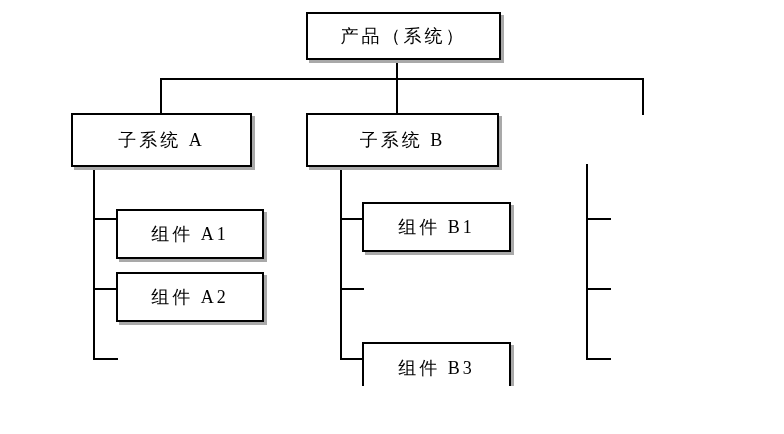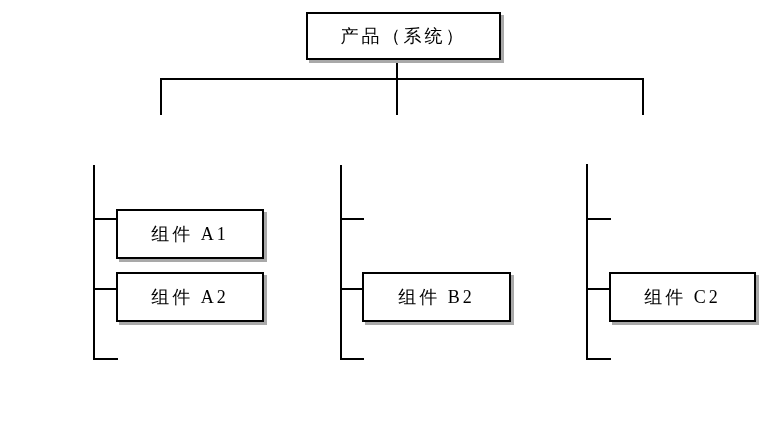--- a/index.html
+++ b/index.html
@@ -53,21 +53,23 @@
   <div class="line" style="left:321px; top:288px; width:24px; height:2px"></div>
   <div class="line" style="left:321px; top:358px; width:24px; height:2px"></div>
 
   <div class="line" style="left:567px; top:164px; width:2px; height:196px"></div>
   <div class="line" style="left:567px; top:218px; width:25px; height:2px"></div>
   <div class="line" style="left:567px; top:288px; width:25px; height:2px"></div>
   <div class="line" style="left:567px; top:358px; width:25px; height:2px"></div>
 
   <div class="node" style="left:287px; top:12px; width:195px; height:48px">产品（系统）</div>
 
+  <div class="node" style="left:52px; top:113px; width:181px; height:54px">子系统 A</div>
+  <div class="node" style="left:287px; top:113px; width:193px; height:54px">子系统 B</div>
 
   <div class="node" style="left:97px; top:209px; width:148px; height:50px">组件 A1</div>
   <div class="node" style="left:97px; top:272px; width:148px; height:50px">组件 A2</div>
 
-  <div class="node" style="left:343px; top:272px; width:149px; height:50px">组件 B2</div>
+  <div class="node" style="left:343px; top:202px; width:149px; height:50px">组件 B1</div>
+  <div class="node" style="left:343px; top:342px; width:149px; height:51px">组件 B3</div>
 
-  <div class="node" style="left:590px; top:272px; width:147px; height:50px">组件 C2</div>
 
 </div>
 
 </body></html>

